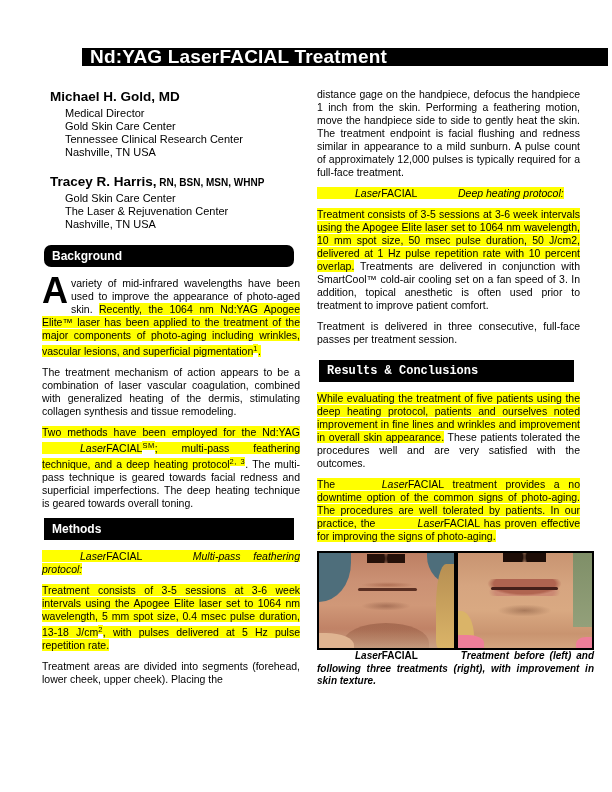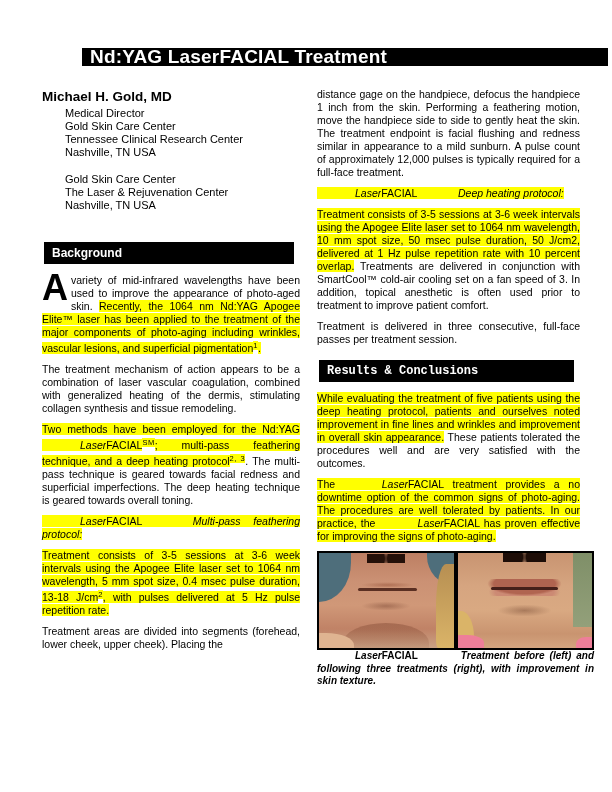--- a/index.html
+++ b/index.html
@@ -13,30 +13,30 @@
     background:var(--header-bg,#000); color:var(--header-fg,#fff);
     display:flex; align-items:center;margin-left:40px;
   }
   .titlebar .t { font-size:19px; font-weight:bold; padding-left:8px; letter-spacing:.2px; }
 
   .col { position:absolute; top:88px; font-size:10.5px; line-height:13px; text-align:justify; }
   .col.left  { left:42px;  width:258px; }
   .col.right { left:317px; width:263px; }
 
   .author { margin-bottom:14px; text-align:left; }
-  .author .nm { font-size:13.5px; font-weight:bold; line-height:17px; margin-bottom:1px; }
+  .author .nm { font-size:13.5px; font-weight:bold; line-height:17px; margin-bottom:1px;margin-left:8px; }
   .author .cr { font-size:10px; font-weight:bold; }
   .author .ln { font-size:11px; line-height:13px;padding-left:23px; }
 
   .secbar {
     background:var(--header-bg,#000); color:var(--header-fg,#fff);
     font-weight:bold; font-size:12px; line-height:14px;
     padding:4px 0 4px 8px; margin:0 6px 10px 2px; text-align:left;
   }
-  #bg-bar { margin-top:30px; }
+  #bg-bar { margin-top:14px;border-radius:7px; }
   #me-bar { margin-top:0; }
   #re-bar { margin-top:14px;font-family:Liberation Mono, monospace; }
 
   p.body { margin:0 0 8px 0; }
   .hl { background:var(--highlight,#ffff00); }
   .it { font-style:italic;padding-left:38px; }
   .bd { font-weight:bold; }
   .sp { font-size:7.5px; vertical-align:4px; letter-spacing:.5px; }
   .dropcap { float:left; font-size:36px; line-height:26px; font-weight:bold; padding:1px 3px 0 0; }
 
@@ -87,33 +87,37 @@
 
   <div class="author">
     <div class="nm"><span>Michael H. Gold, MD</span><span class="cr"></span></div>
     <div class="ln">Medical Director</div>
     <div class="ln">Gold Skin Care Center</div>
     <div class="ln">Tennessee Clinical Research Center</div>
     <div class="ln">Nashville, TN USA</div>
   </div>
 
   <div class="author">
+    <div class="nm"><span>Tracey R. Harris,</span><span class="cr"> RN, BSN, MSN, WHNP</span></div>
     <div class="ln">Gold Skin Care Center</div>
     <div class="ln">The Laser &amp; Rejuvenation Center</div>
     <div class="ln">Nashville, TN USA</div>
   </div>
 
   <div class="secbar" id="bg-bar">
     <span>Background</span>
   </div>
 
   <p class="body"><span class="dropcap">A</span><span>variety of mid-infrared wavelengths have been used to improve the appearance of photo-aged skin. </span><span class="hl">Recently, the 1064 nm Nd:YAG Apogee Elite™ laser has been applied to the treatment of the major components of photo-aging including wrinkles, vascular lesions, and superficial pigmentation</span><span class="hl sp">1</span><span class="hl">.</span></p>
   <p class="body"><span>The treatment mechanism of action appears to be a combination of laser vascular coagulation, combined with generalized heating of the dermis, stimulating collagen synthesis and tissue remodeling.</span></p>
   <p class="body"><span class="hl">Two methods have been employed for the Nd:YAG </span><span class="hl it">Laser</span><span class="hl">FACIAL</span><span class="hl sp">SM</span><span class="hl">; multi-pass feathering technique, and a deep heating protocol</span><span class="hl sp">2, 3</span><span>. The multi-pass technique is geared towards facial redness and superficial imperfections. The deep heating technique is geared towards overall toning.</span></p>
 
+  <div class="secbar" id="me-bar">
+    <span>Methods</span>
+  </div>
 
   <p class="body"><span class="hl it">Laser</span><span class="hl">FACIAL </span><span class="hl it">Multi-pass feathering protocol:</span></p>
   <p class="body"><span class="hl">Treatment consists of 3-5 sessions at 3-6 week intervals using the Apogee Elite laser set to 1064 nm wavelength, 5 mm spot size, 0.4 msec pulse duration, 13-18 J/cm</span><span class="hl sp">2</span><span class="hl">, with pulses delivered at 5 Hz pulse repetition rate.</span></p>
   <p class="body"><span>Treatment areas are divided into segments (forehead, lower cheek, upper cheek). Placing the</span></p>
 
 </div>
 
 <div class="col right">
 
   <p class="body"><span>distance gage on the handpiece, defocus the handpiece 1 inch from the skin.  Performing a feathering motion, move the handpiece side to side to gently heat the skin. The treatment endpoint is facial flushing and redness similar in appearance to a mild sunburn. A pulse count of approximately 12,000 pulses is typically required for a full-face treatment.</span></p>

